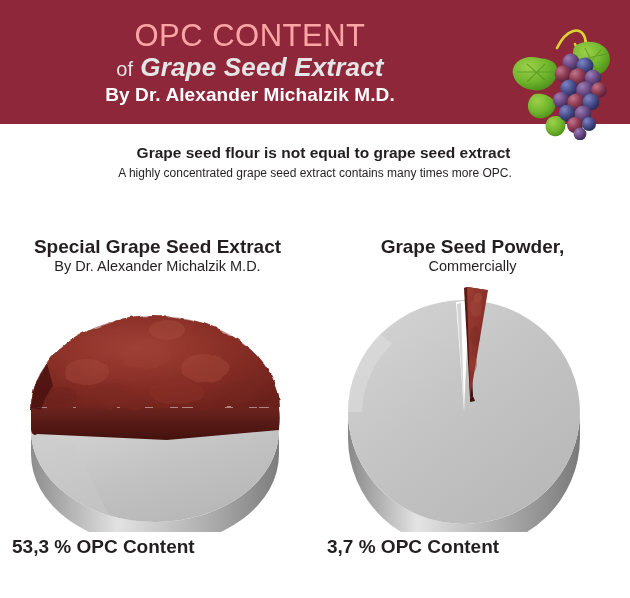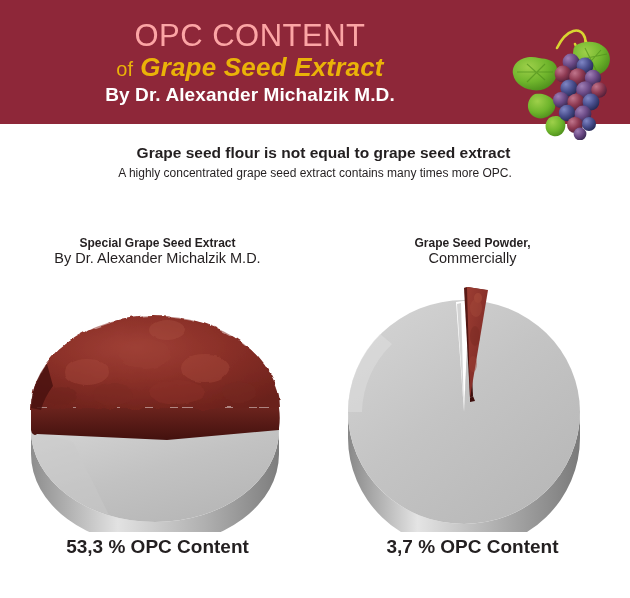--- a/index.html
+++ b/index.html
@@ -43,21 +43,21 @@
   }
   #title-main {
     font-size: 31px;
     letter-spacing: 0.5px;
     color: #fca5a5;
     font-weight: 400;
     margin: 0 0 3px 0;
   }
   #title-sub {
     font-size: 26px;
-    color: #eab308;
+    color: #e5e5e5;
     margin: 0 0 5px 0;
     white-space: nowrap;
   }
   #title-sub .of {
     font-weight: 400;
     font-style: normal;
     font-size: 20px;
   }
   #title-sub .emph {
     font-weight: bold;
@@ -111,21 +111,21 @@
     position: absolute;
     top: 236px;
     width: 315px;
     height: 340px;
   }
   #chart-col-left  { left: 0; }
   #chart-col-right { left: 315px; }
 
   .chart-title {
     text-align: center;
-    font-size: 12px;
+    font-size: 19px;
     font-weight: bold;
     color: #231f20;
     margin: 0;
     line-height: 1.18;
   }
   .chart-subtitle {
     text-align: center;
     font-size: 14.5px;
     font-weight: 400;
     color: #231f20;
@@ -136,24 +136,24 @@
     position: absolute;
     left: 0;
     top: 46px;
     width: 315px;
     height: 255px;
   }
   .pie-wrap svg { display: block; margin: 0 auto; }
 
   .chart-value {
     position: absolute;
-    left: 0;
+    left: 12px;
     top: 300px;
     width: 315px;
-    text-align: center;
+    text-align: left;
     font-size: 19px;
     font-weight: bold;
     color: #231f20;
   }
 </style>
 </head>
 <body>
 
 <div id="header-band" class="solid" style="background: rgb(142, 39, 57);">
 

